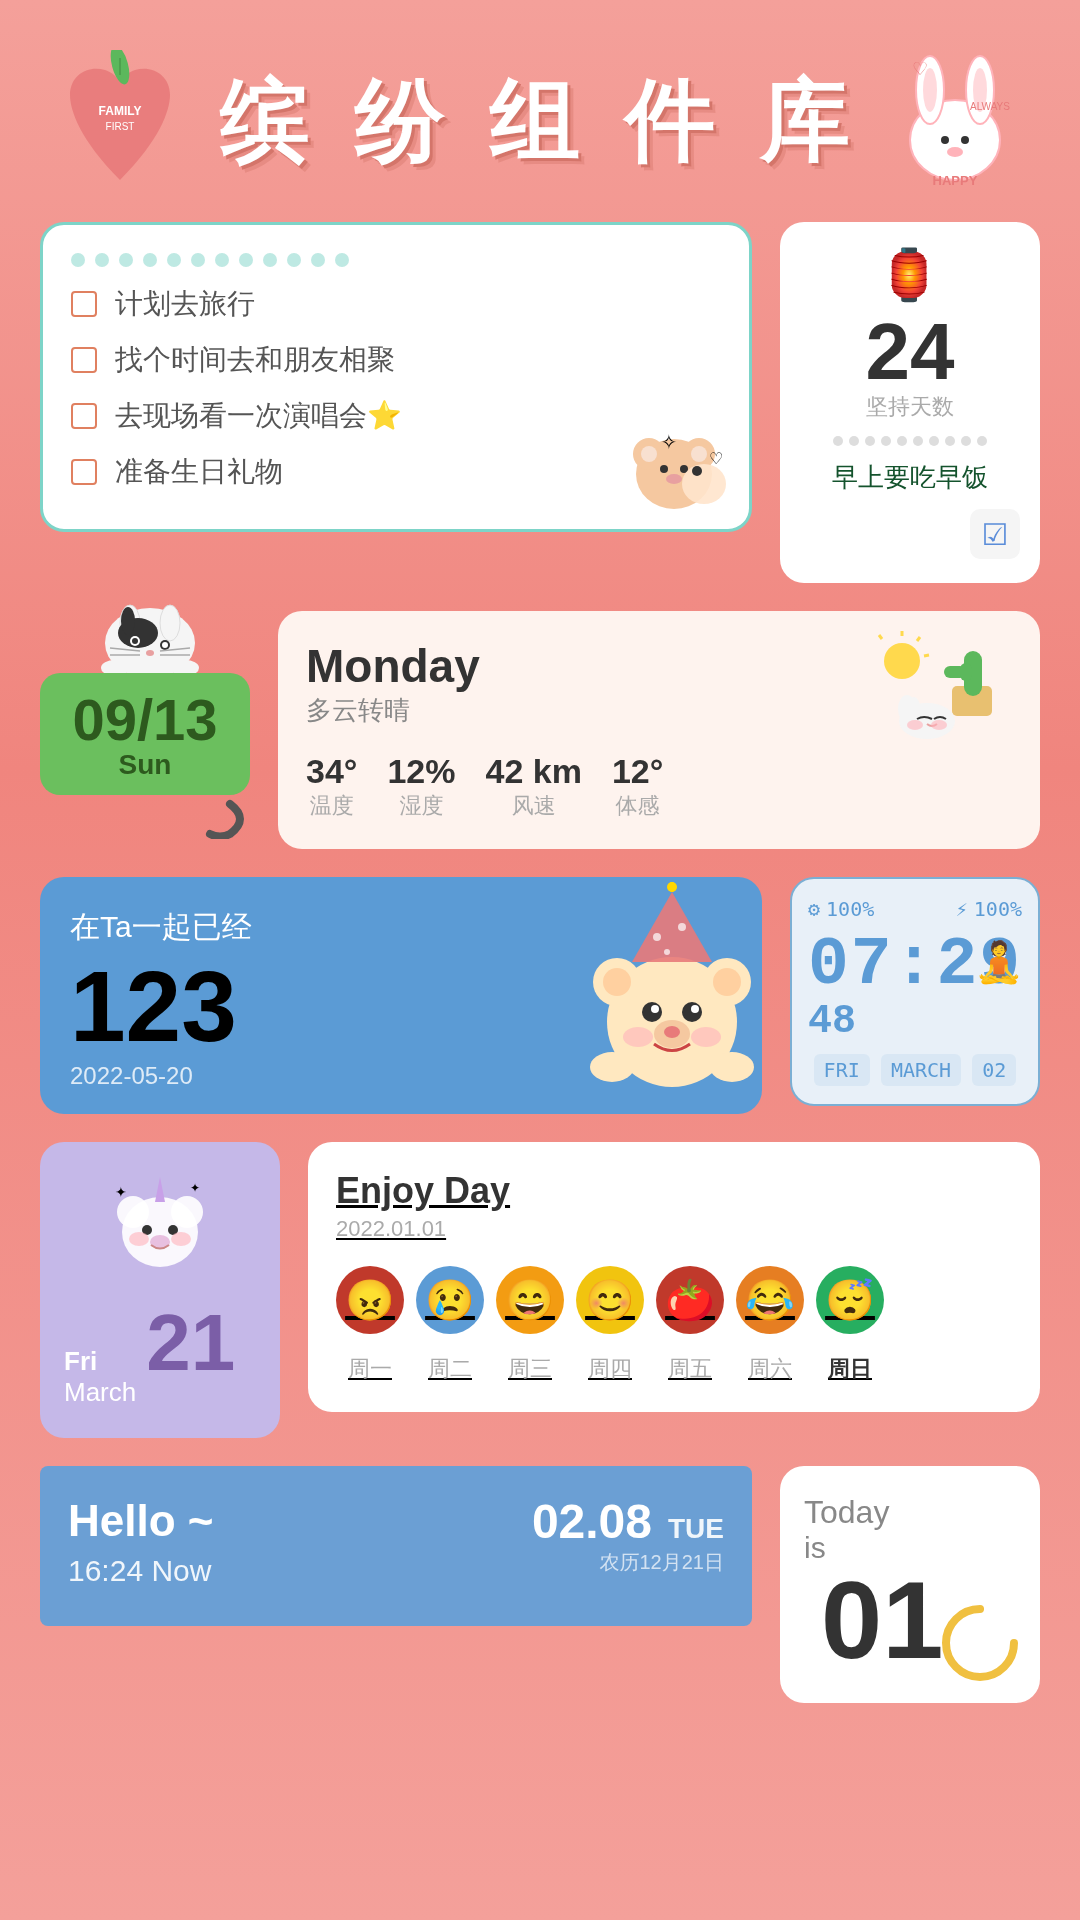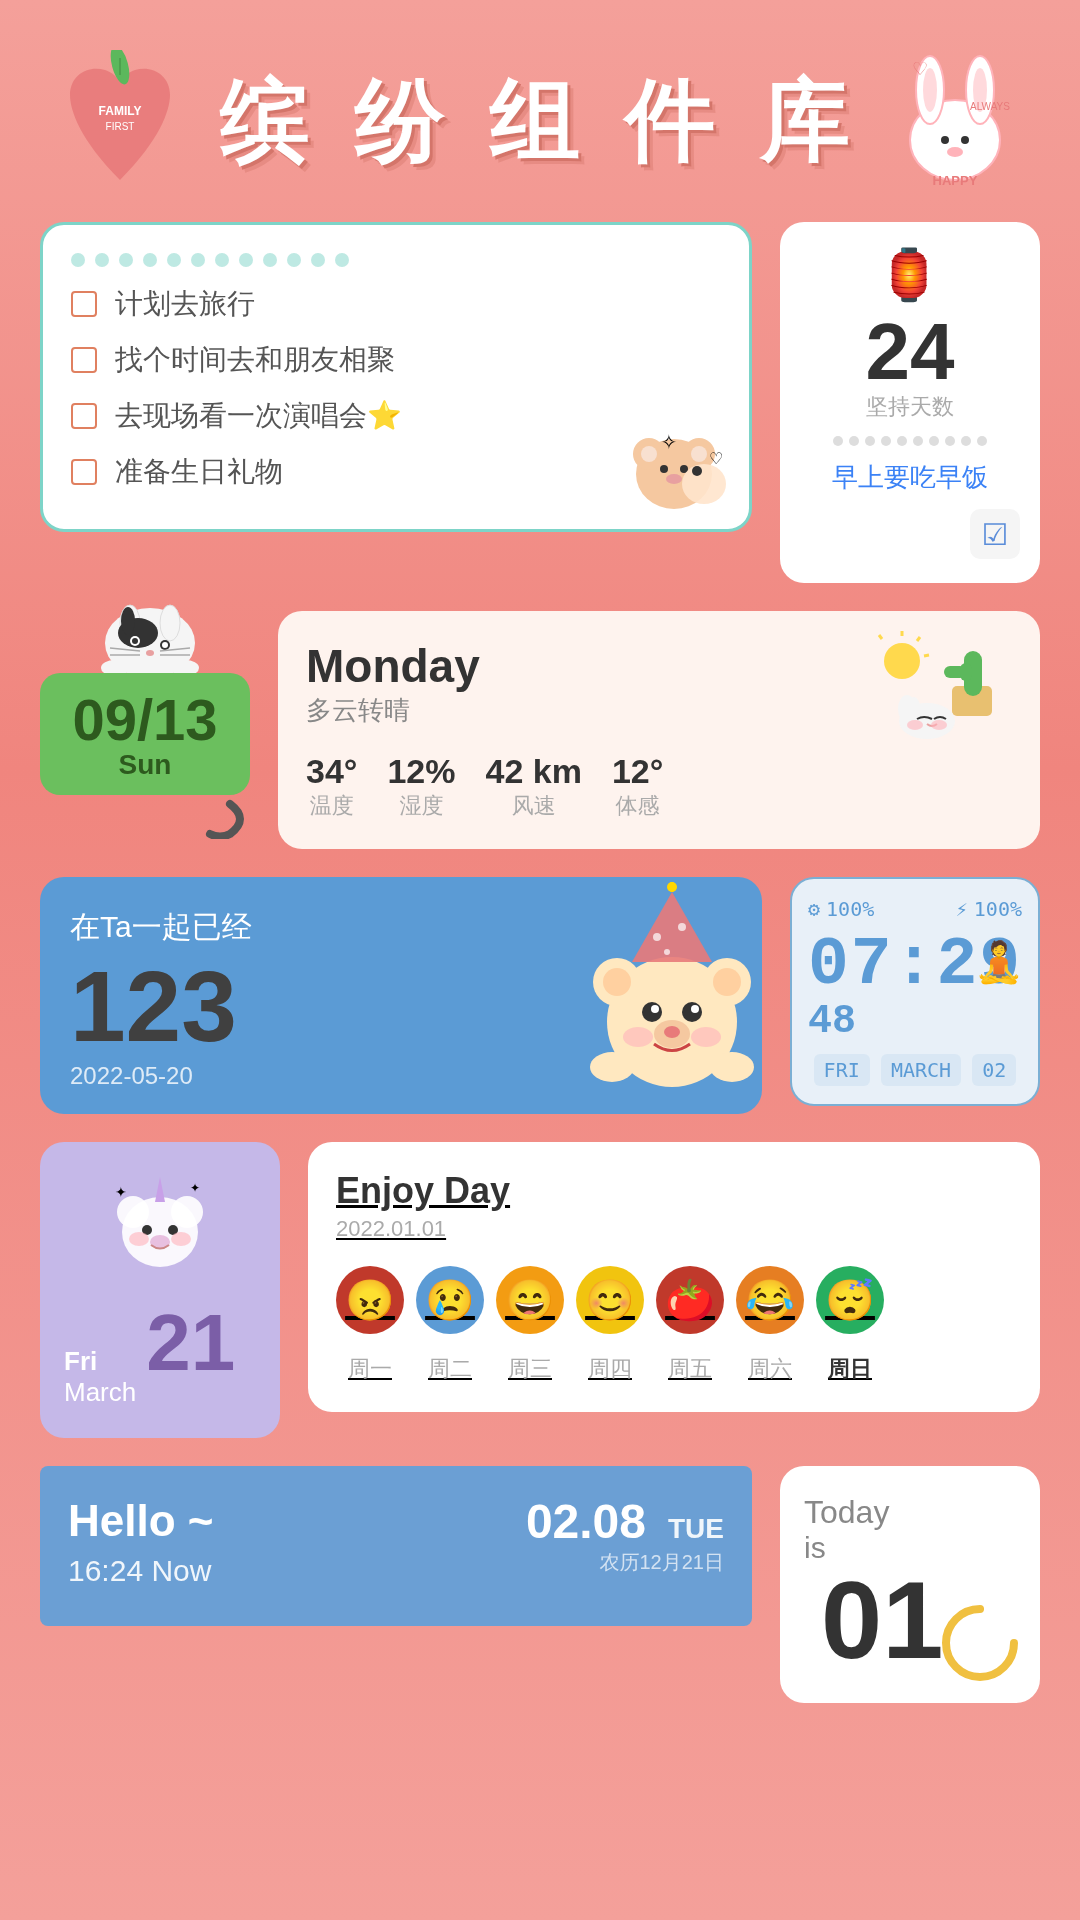--- a/index.html
+++ b/index.html
@@ -142,21 +142,21 @@
       margin-bottom: 14px;
     }
     .streak-dot {
       width: 10px;
       height: 10px;
       border-radius: 50%;
       background: #ddd;
     }
     .streak-text {
       font-size: 26px;
-      color: #3b82f6;
+      color: #14532d;
       text-align: right;
       margin-bottom: 14px;
     }
     .streak-check {
       width: 50px;
       height: 50px;
       background: #f5f5f5;
       border-radius: 10px;
       display: flex;
       align-items: center;
@@ -250,21 +250,21 @@
       overflow: hidden;
     }
     .couple-label {
       font-size: 30px;
       color: #fff;
       margin-bottom: 8px;
     }
     .couple-days {
       font-size: 100px;
       font-weight: 900;
-      color: #404040;
+      color: #000000;
       line-height: 1;
     }
     .couple-date {
       font-size: 24px;
       color: rgba(255,255,255,0.8);
       margin-top: 6px;
     }
     .couple-bear {
       position: absolute;
       right: -10px;
@@ -807,21 +807,21 @@
       </div>
     </div>
   </div>
 
   <div class="row">
 
     <div class="hello-widget widget hello-widget-wrap" style="position:relative;">
       <div class="hello-greeting">Hello ~</div>
       <div class="hello-time">16:24 Now</div>
       <div class="hello-date-right">
-        <div style="display:flex;align-items:baseline;gap:22px;">
+        <div style="display:flex;align-items:baseline;gap:16px;">
           <div class="hello-date-num">02.08</div>
           <div style="font-size:28px;color:rgba(255,255,255,0.9);font-weight:600;">TUE</div>
         </div>
         <div class="hello-lunar">农历12月21日</div>
       </div>
     </div>
 
     <div class="today-widget widget" style="position:relative;">
       <div style="display:flex;flex-direction:column;">
         <div class="today-label">Today</div>

